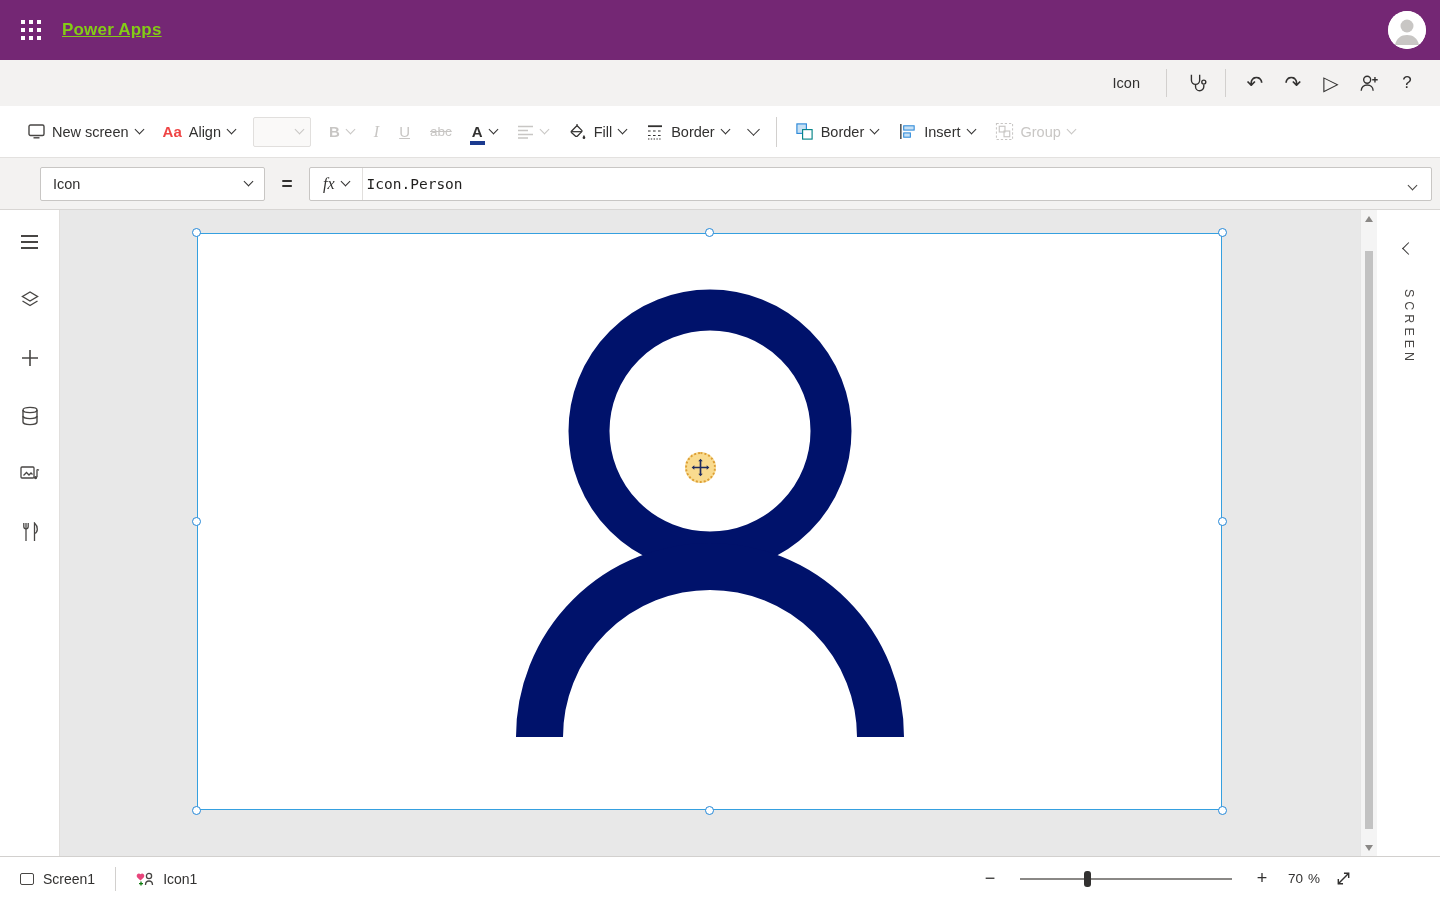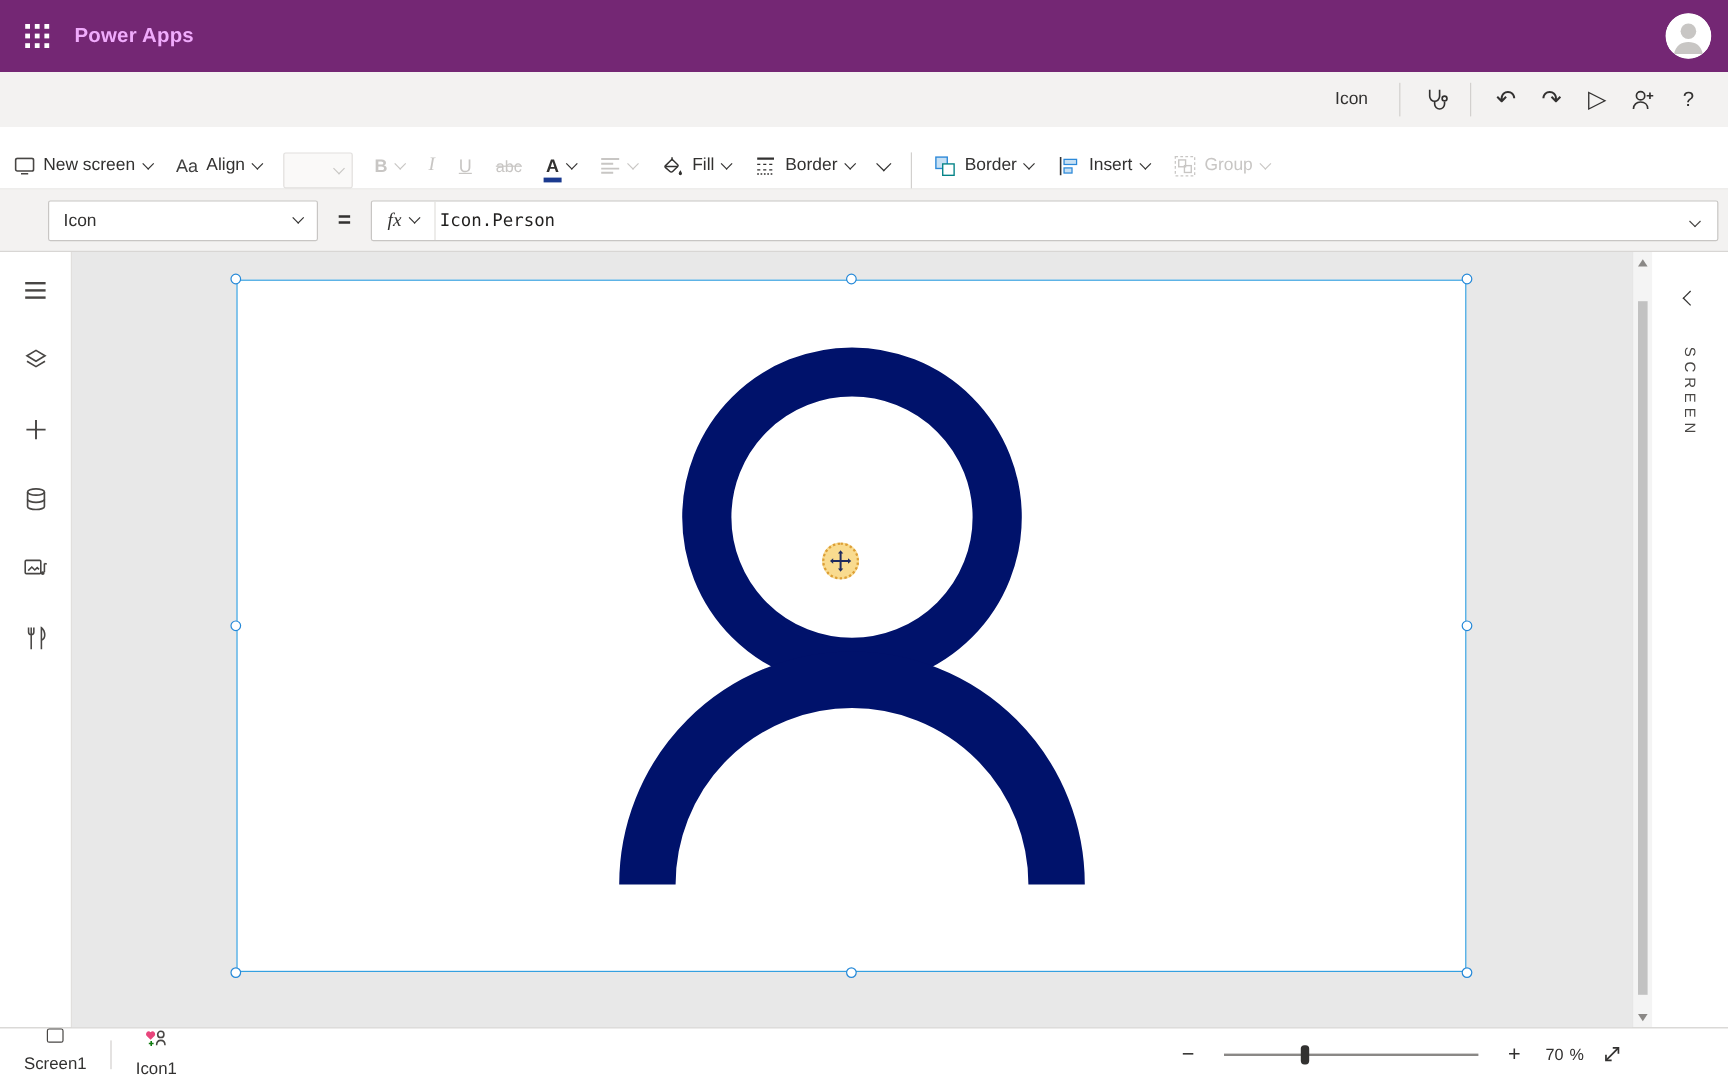--- a/index.html
+++ b/index.html
@@ -1,21 +1,21 @@
 <!DOCTYPE html>
 <html><head>
 <meta charset="utf-8">
 <style>
   * { margin:0; padding:0; box-sizing:border-box; }
   html, body { width:1440px; height:900px; overflow:hidden; }
   body { font-family:"Liberation Sans", sans-serif; color:#323130; background:#fff; }
   .app { width:1440px; height:900px; display:flex; flex-direction:column; }
 
   
-  .topbar { flex:0 0 60px; background:#742774; display:flex; align-items:center; color:#f0abfc; }
+  .topbar { flex:0 0 60px; background:#742774; display:flex; align-items:center; color:#84cc16;text-decoration:underline; }
   .waffle { width:62px; height:60px; display:flex; align-items:center; justify-content:center; cursor:pointer; }
   .waffle-grid { display:grid; grid-template-columns:repeat(3,4px); gap:4px; }
   .waffle-grid i { width:4px; height:4px; background:#fff; display:block; }
   .app-title { font-size:17px; font-weight:700; letter-spacing:.2px; }
   .topbar-right { margin-left:auto; display:flex; align-items:center; gap:16px; padding-right:14px; }
   .env { display:flex; align-items:center; gap:10px; cursor:pointer; }
   .env-text { display:flex; flex-direction:column; line-height:1.3; }
   .env-label { font-size:11.5px; }
   .env-name { font-size:15px; }
   .avatar { width:38px; height:38px; border-radius:50%; overflow:hidden; cursor:pointer; background:#fff; }
@@ -27,21 +27,21 @@
   .menu-item.active { font-weight:700; }
   .menu-item.active::after { content:""; position:absolute; left:13px; right:13px; bottom:5px; height:3px; background:#5c2d91; }
   .menubar-right { margin-left:auto; display:flex; align-items:center; }
   .context-label { font-size:14.5px; margin-right:16px; }
   .mb-divider { width:1px; height:28px; background:#d2d0ce; margin:0 10px; }
   .icon-btn { width:38px; height:38px; display:flex; align-items:center; justify-content:center; font-size:20px; color:#323130; cursor:pointer; border-radius:2px; }
   .glyph20 { font-size:20px; line-height:1; }
   .help-glyph { font-size:17px; }
 
   
-  .toolbar { flex:0 0 52px; background:#fff; border-bottom:1px solid #e3e1df; display:flex; align-items:flex-end; padding:0 2px; }
+  .toolbar { flex:0 0 52px; background:#fff; border-bottom:1px solid #e3e1df; display:flex; align-items:center; padding:0 18px; }
   .tb-btn { display:flex; align-items:center; gap:7px; height:38px; padding:0 10px; font-size:14.5px; color:#323130; cursor:pointer; border-radius:2px; white-space:nowrap; }
   .tb-btn.disabled { color:#c8c6c4; cursor:default; }
   .tb-divider { width:1px; height:30px; background:#d2d0ce; margin:0 8px; }
   .chev { width:7px; height:7px; border-right:1.4px solid currentColor; border-bottom:1.4px solid currentColor; transform:rotate(45deg); display:inline-block; margin-top:-4px; }
   .chev-big { width:9px; height:9px; border-width:1.8px; }
   .fontsize-box { width:58px; height:30px; background:#faf9f8; border:1px solid #e1dfdd; border-radius:2px; display:flex; align-items:center; justify-content:flex-end; padding:0 7px; color:#c8c6c4; margin:0 8px; cursor:default; }
   .fmt-letter { font-size:15px; }
   .bold-letter { font-weight:700; }
   .italic-letter { font-style:italic; font-family:"Liberation Serif", serif; font-size:16px; }
   .underline-letter { text-decoration:underline; }
@@ -82,21 +82,21 @@
   .tri-down { width:0; height:0; border-left:4px solid transparent; border-right:4px solid transparent; border-top:6px solid #8a8886; }
   .sb-track { flex:1; width:100%; position:relative; }
   .sb-thumb { position:absolute; left:4px; right:4px; top:24px; bottom:10px; background:#c2c2c2; cursor:pointer; }
 
   .rail { flex:0 0 63px; background:#fff; display:flex; flex-direction:column; align-items:center; padding-top:34px; gap:36px; }
   .rail-chev { width:9px; height:9px; border-right:1.6px solid #323130; border-bottom:1.6px solid #323130; transform:rotate(135deg); cursor:pointer; }
   .rail-label { writing-mode:vertical-rl; font-size:12.5px; letter-spacing:4px; color:#484644; }
 
   
   .statusbar { flex:0 0 44px; background:#fff; border-top:1px solid #d2d0ce; display:flex; align-items:center; }
-  .sb-tab { display:flex; align-items:center; gap:9px; padding:0 20px; height:100%; font-size:14px; cursor:pointer;flex-direction:column; }
+  .sb-tab { display:flex; align-items:center; gap:9px; padding:0 20px; height:100%; font-size:14px; cursor:pointer; }
   .sb-tab-divider { width:1px; height:24px; background:#d2d0ce; }
   .screen-glyph { width:14px; height:12px; border:1.5px solid #484644; border-radius:2px; }
   .zoom-cluster { margin-left:auto; display:flex; align-items:center; gap:15px; padding-right:88px; }
   .zoom-btn { font-size:18px; cursor:pointer; width:22px; text-align:center; }
   .slider { width:212px; height:2px; background:#8a8886; position:relative; margin:0 4px; cursor:pointer; }
   .slider-handle { position:absolute; left:30%; top:-7px; width:7px; height:16px; border-radius:3px; background:#323130; cursor:pointer; }
   .zoom-text { font-size:13.5px; display:flex; gap:5px; }
   .expand-btn { cursor:pointer; display:flex; }
 </style>
 </head>
@@ -159,21 +159,21 @@
   <div class="toolbar">
     <div class="tb-btn">
       <svg width="17" height="15" viewBox="0 0 17 15" fill="none" stroke="#484644" stroke-width="1.4">
         <rect x="1" y="1" width="15" height="10.5" rx="1.5"></rect>
           <path d="M5.5 13.8h6"></path>
       </svg>
       <span>New screen</span>
       <span class="chev"></span>
     </div>
     <div class="tb-btn">
-      <span class="fmt-letter" style="color:#404040;font-weight:400">Aa</span>
+      <span class="fmt-letter" style="color:#ef4444;font-weight:700">Aa</span>
       <span>Align</span>
       <span class="chev"></span>
     </div>
     <div class="fontsize-box">
       <span class="chev"></span>
     </div>
     <div class="tb-btn disabled">
       <span class="fmt-letter bold-letter">B</span>
       <span class="chev"></span>
     </div>

